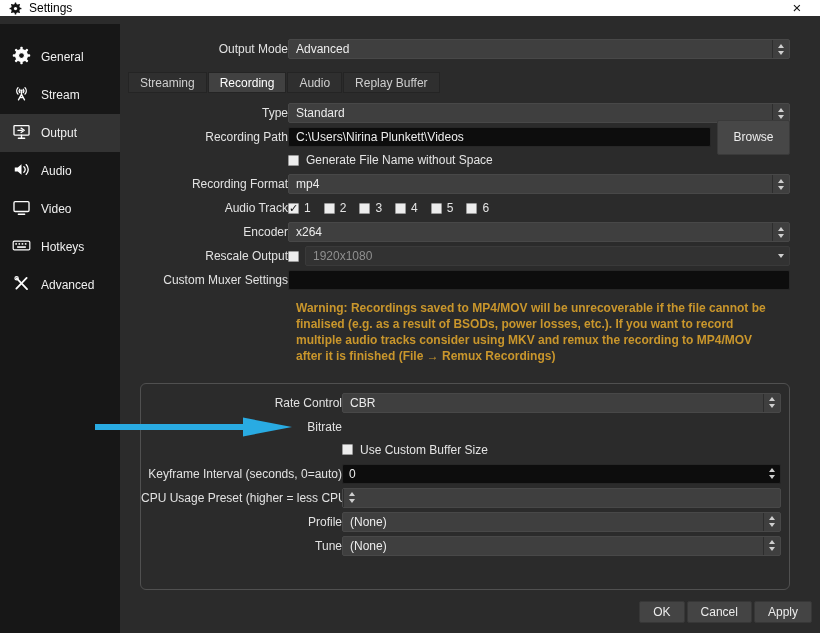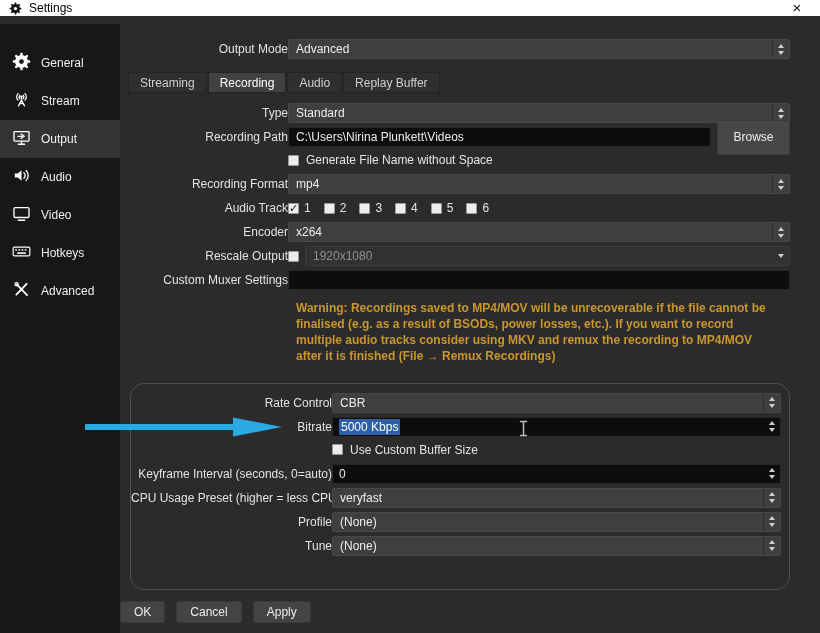--- a/index.html
+++ b/index.html
@@ -9,21 +9,21 @@
 
   
   .titlebar{position:absolute;top:0;left:0;right:0;height:16px;background:#ffffff;color:#000;
             display:flex;align-items:center;padding:0 9px;}
   .tb-gear{display:flex;align-items:center;}
   .tb-gear svg{width:13px;height:13px;color:#111;}
   .tb-title{margin-left:7px;font-size:12px;}
   .tb-close{margin-left:auto;width:28px;text-align:center;font-size:15px;line-height:24px;color:#111;cursor:default;}
 
   
-  .sidebar{position:absolute;top:24px;left:0;bottom:0;width:120px;background:#171717;padding-top:20px;}
+  .sidebar{position:absolute;top:24px;left:0;bottom:0;width:120px;background:#171717;padding-top:14px;}
   .nav-item{height:38px;display:flex;align-items:center;gap:10px;padding-left:12px;color:#f0f0f0;}
   .nav-item.selected{background:#333333;}
   .nav-item svg{width:19px;height:19px;flex:none;color:#fdfdfd;}
 
   
   .main{position:absolute;top:24px;left:120px;right:0;bottom:0;background:#2b2b2b;}
   .scroll{position:absolute;top:0;left:0;right:0;bottom:44px;padding:14px 30px 0 8px;overflow:visible;}
 
   .row{display:flex;align-items:center;height:22px;margin-bottom:2px;position:relative;}
   .row .lbl{flex:none;width:160px;text-align:right;color:#e2e2e2;white-space:nowrap;}
@@ -59,26 +59,26 @@
   .browse-btn{margin-left:6px;flex:none;width:73px;height:35px;background:#474747;border:1px solid #3a3a3a;
               border-radius:2px;display:flex;align-items:center;justify-content:center;color:#ececec;}
 
   .tabs{display:flex;margin:12px 0 9px 0;}
   .tab{height:21px;padding:0 11px;display:flex;align-items:center;background:#2f2f2f;color:#cfcfcf;
        border:1px solid #242424;margin-right:1px;}
   .tab.active{background:#414141;color:#ffffff;text-align:right;}
 
   .warning{margin:10px 0 18px 168px;width:470px;color:#c9962c;font-weight:bold;line-height:1.33;}
 
-  .gbox{margin-left:2px;border:1px solid #505050;border-radius:14px;padding:8px 8px 30px 0;}
+  .gbox{margin-left:12px;border:1px solid #505050;border-radius:6px;padding:8px 8px 30px 0;}
   .gbox .row .lbl{width:201px;}
   .gbox .row.cbrow{padding-left:201px;}
 
   .footer{position:absolute;left:0;right:0;bottom:0;height:42px;display:flex;align-items:center;
-          gap:11px;padding-right:8px;}
+          justify-content:flex-end;gap:2px;padding-right:8px;}
   .btn{height:22px;padding:0 13px;background:#444444;border:1px solid #373737;border-radius:2px;
        display:flex;align-items:center;justify-content:center;color:#ececec;}
 
   .annot-arrow{position:absolute;left:-46px;top:0;width:200px;height:22px;z-index:5;pointer-events:none;}
   .ibeam{position:absolute;left:185px;top:2px;z-index:4;}
 </style>
 </head>
 <body>
 
 <div class="window">
@@ -301,34 +301,20 @@
                 <i class="td"></i>
               </div>
           </div>
         </div>
 
         <div class="row">
           <svg class="annot-arrow" viewBox="0 0 200 22" width="200" height="22">
             <polygon points="0,8 148,8 148,1.5 197,11 148,20.5 148,14 0,14" fill="#29abe2"></polygon>
           </svg>
           <div class="lbl">Bitrate</div>
-          <div class="spinbox">
-            <div class="val">
-              <span class="selected-text">5000 Kbps</span>
-            </div>
-            <svg class="ibeam" width="11" height="17" viewBox="0 0 11 17">
-              <g stroke="#bdbdbd" stroke-width="1.5" fill="none" stroke-linecap="round">
-                <path d="M2.5 1.5h6 M5.5 1.5v14 M2.5 15.5h6"></path>
-              </g>
-            </svg>
-            <div class="dd">
-                <i class="tu"></i>
-                <i class="td"></i>
-              </div>
-          </div>
         </div>
 
         <div class="row cbrow">
           <span class="cb"></span>
           <span class="cb-text">Use Custom Buffer Size</span>
         </div>
 
         <div class="row">
           <div class="lbl">Keyframe Interval (seconds, 0=auto)</div>
           <div class="spinbox">
@@ -336,21 +322,20 @@
             <div class="dd">
                 <i class="tu"></i>
                 <i class="td"></i>
               </div>
           </div>
         </div>
 
         <div class="row">
           <div class="lbl">CPU Usage Preset (higher = less CPU)</div>
           <div class="combo">
-            <div class="val">veryfast</div>
             <div class="dd">
                 <i class="tu"></i>
                 <i class="td"></i>
               </div>
           </div>
         </div>
 
         <div class="row">
           <div class="lbl">Profile</div>
           <div class="combo">

